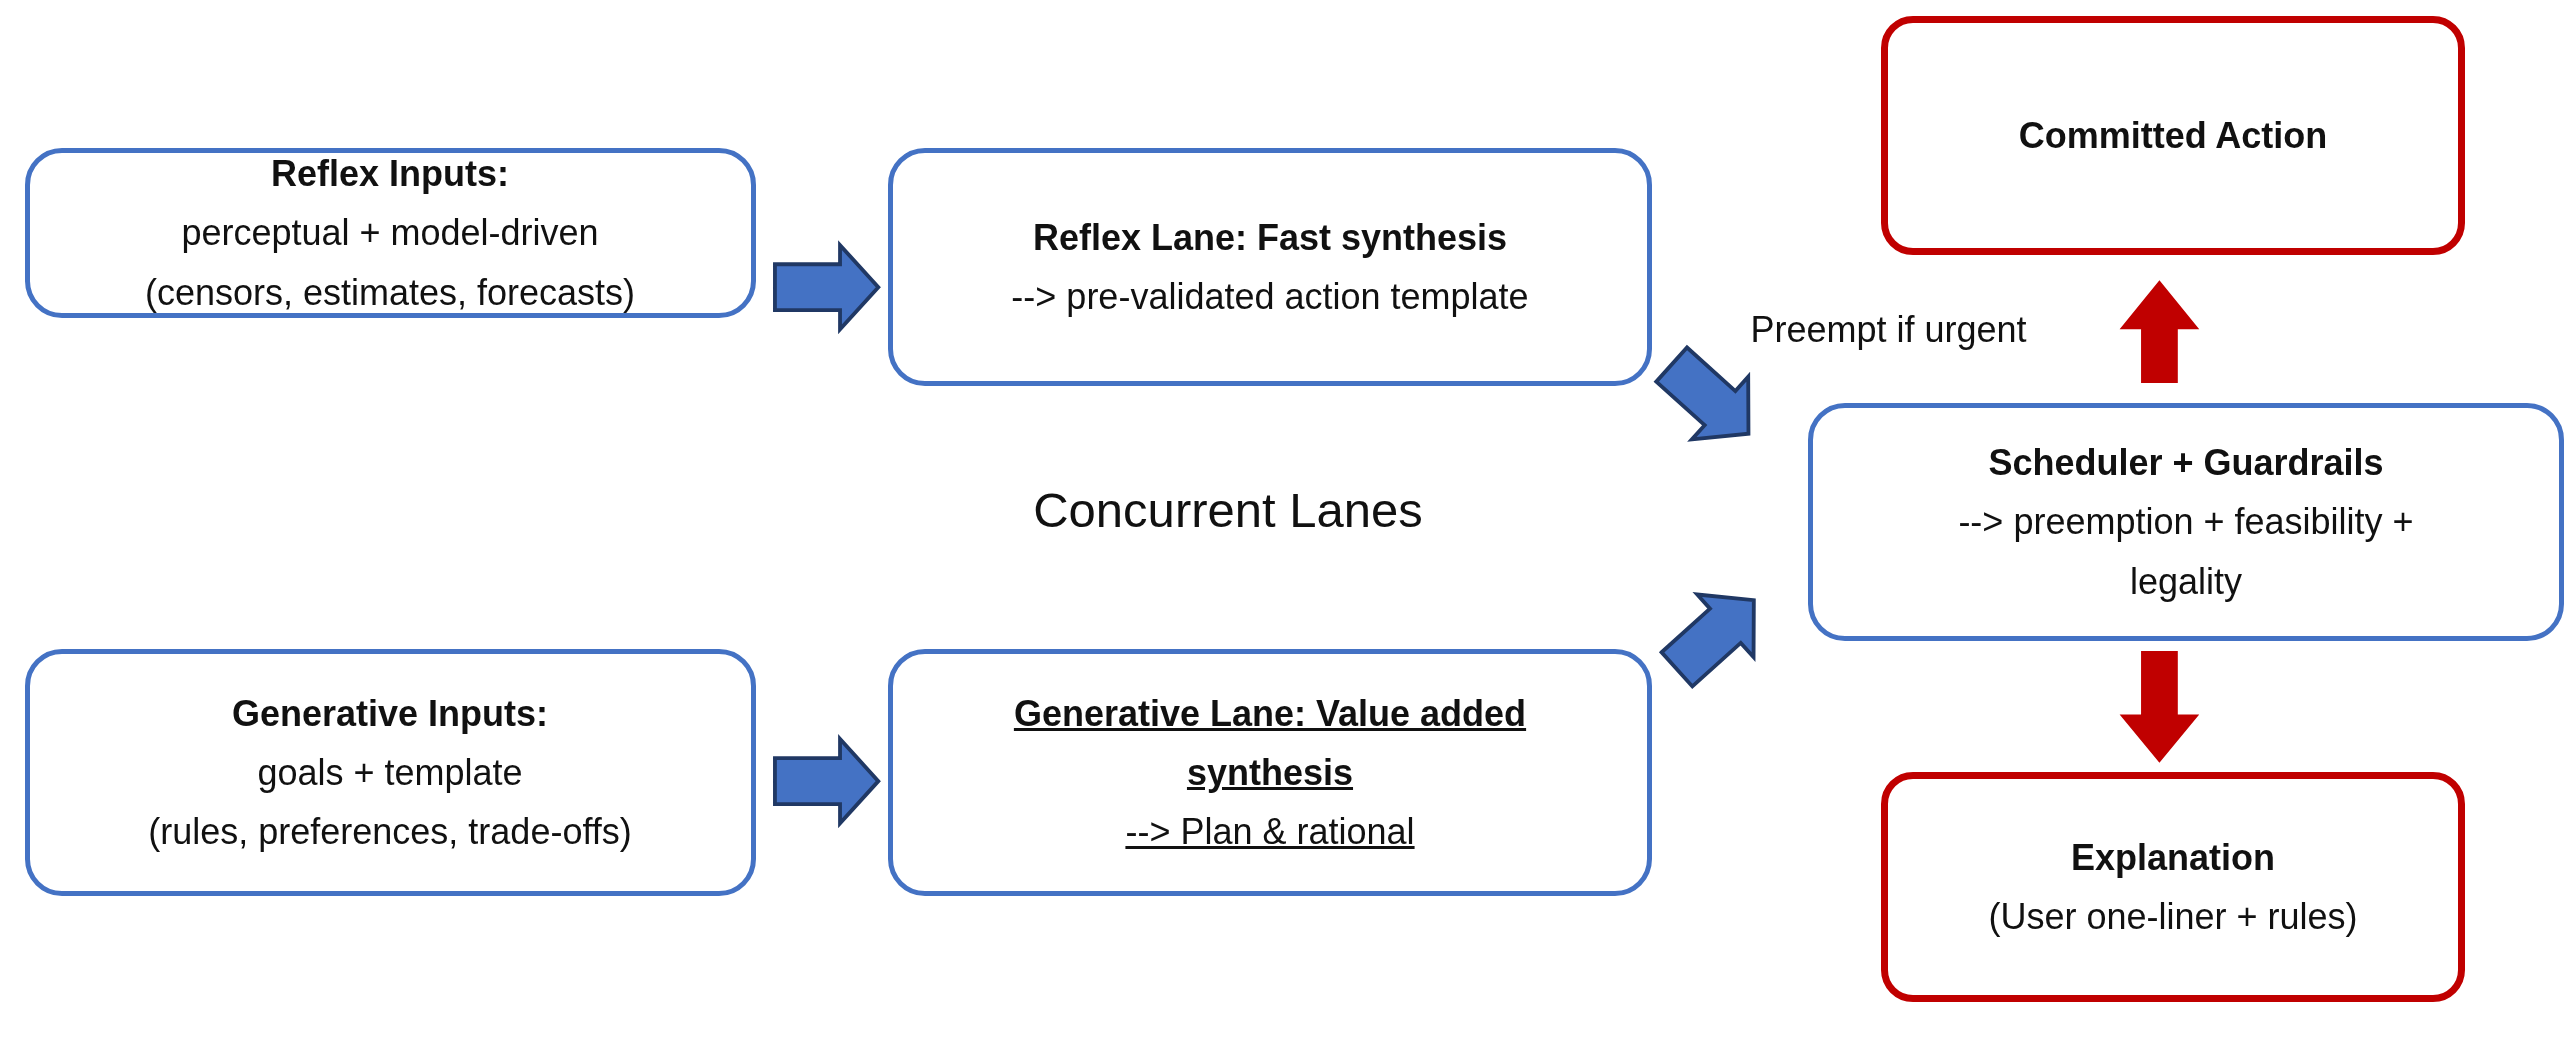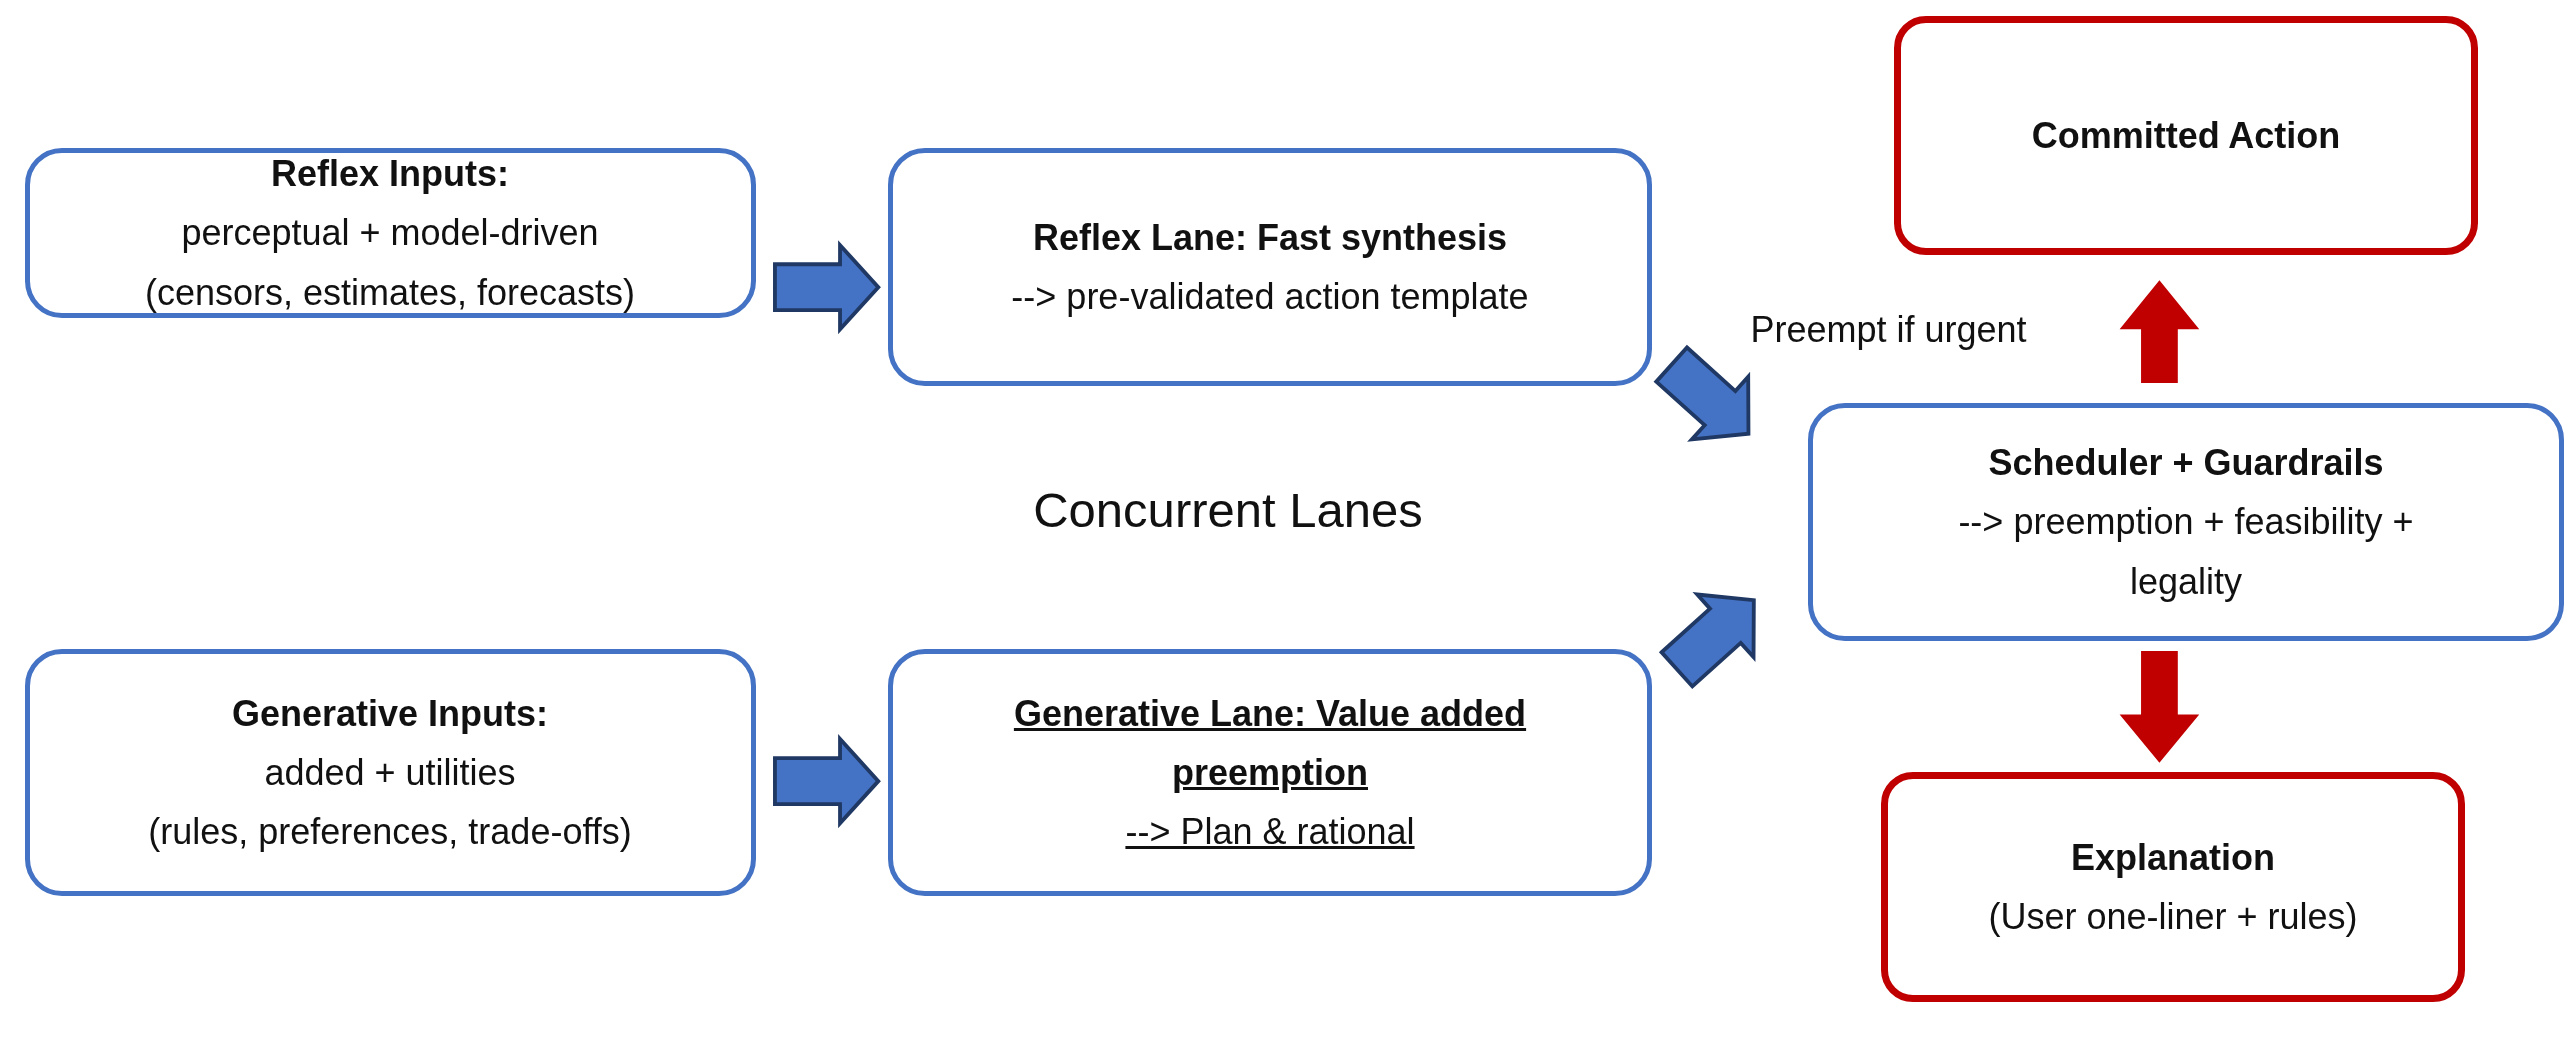--- a/index.html
+++ b/index.html
@@ -102,37 +102,37 @@
     <div class="title">Reflex Lane: Fast synthesis</div>
     <div class="line">--&gt; pre-validated action template</div>
   </div>
 
   <div class="float-label big" style="left:960px; top:482px; width:536px;">Concurrent Lanes</div>
 
   <div class="float-label" style="left:1647px; top:309px; width:459px;padding-left:12px;">Preempt if urgent</div>
 
   <div class="node blue" style="left:24.5px; top:649px; width:731px; height:247px;">
     <div class="title">Generative Inputs:</div>
-    <div class="line">added + utilities</div>
+    <div class="line">goals + template</div>
     <div class="line">(rules, preferences, trade-offs)</div>
   </div>
 
   <div class="node blue" style="left:888px; top:649px; width:764px; height:247px;text-decoration:underline;">
     <div class="title">Generative Lane: Value added</div>
-    <div class="title">preemption</div>
+    <div class="title">synthesis</div>
     <div class="line">--&gt; Plan &amp; rational</div>
   </div>
 
   <div class="node blue" style="left:1808px; top:403px; width:756px; height:238px;">
     <div class="title">Scheduler + Guardrails</div>
     <div class="line">--&gt; preemption + feasibility +</div>
     <div class="line">legality</div>
   </div>
 
-  <div class="node red" style="left:1881px; top:16px; width:584px; height:239px;margin-left:13px;">
+  <div class="node red" style="left:1881px; top:16px; width:584px; height:239px;">
     <div class="title">Committed Action</div>
   </div>
 
   <div class="node red" style="left:1881px; top:772px; width:584px; height:230px;">
     <div class="title">Explanation</div>
     <div class="line">(User one-liner + rules)</div>
   </div>
 
 </div>
 

